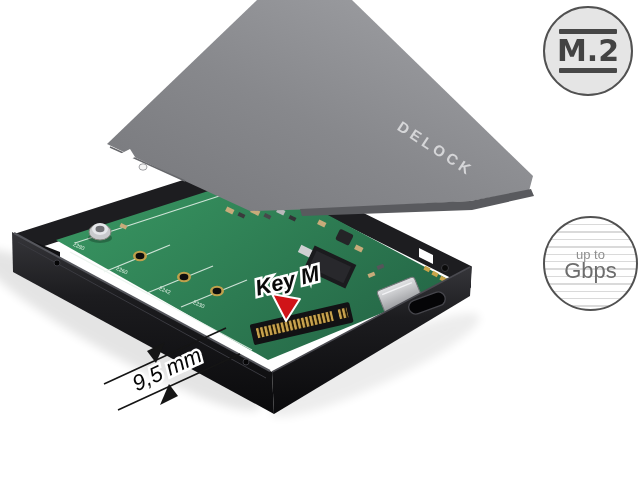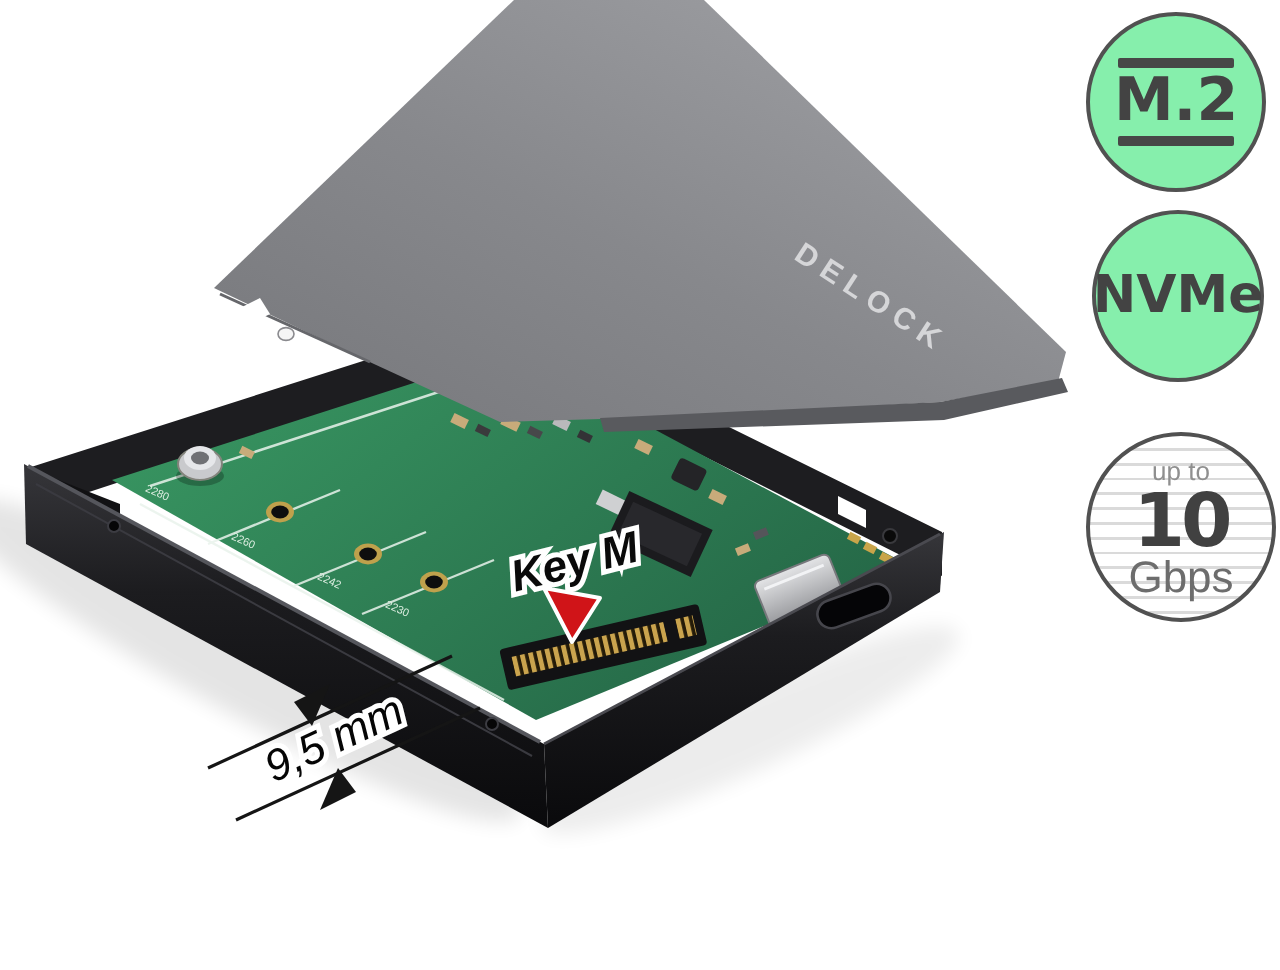--- a/index.html
+++ b/index.html
@@ -3,21 +3,21 @@
 <meta charset="utf-8">
 <style>
   html,body{margin:0;padding:0;background:#fff;}
   .stage{
     position:relative;width:640px;height:485px;overflow:hidden;background:#ffffff;
     font-family:"Liberation Sans",sans-serif;
   }
   .photo-svg{position:absolute;left:0;top:0;}
   
   .badge{
-    position:absolute;background:#86efac;border:2.5px solid #515151;border-radius:50%;
+    position:absolute;background:#e5e5e5;border:2.5px solid #515151;border-radius:50%;
     box-sizing:border-box;display:flex;flex-direction:column;align-items:center;justify-content:center;
   }
   .badge-1{left:543px;top:6px;width:90px;height:90px;}
   .badge-2{left:546px;top:105px;width:86px;height:86px;}
   .badge-3{
     left:543px;top:216px;width:95px;height:95px;overflow:hidden;
     background:repeating-linear-gradient(180deg,#ffffff 0 6px,#dadada 6px 7.4px);
   }
   .m2-bar{width:58px;height:5px;background:#474747;border-radius:1px;}
   .badge-label-xl{
@@ -185,23 +185,19 @@
       <text transform="translate(170,376) rotate(-25)" text-anchor="middle" font-size="22" font-style="italic" fill="#050505" stroke="#ffffff" stroke-width="5" paint-order="stroke">9,5 mm</text>
     </g>
   </svg>
 
   <div class="badge badge-1">
     <div class="m2-bar"></div>
     <div class="badge-label-xl">M.2</div>
     <div class="m2-bar"></div>
   </div>
 
-  <div class="badge badge-2">
-    <div class="badge-label-lg">NVMe</div>
-  </div>
 
   <div class="badge badge-3">
     <div class="speed-prefix">up to</div>
-    <div class="speed-value">10</div>
     <div class="speed-unit">Gbps</div>
   </div>
 
 </div>
 
 </body></html>

